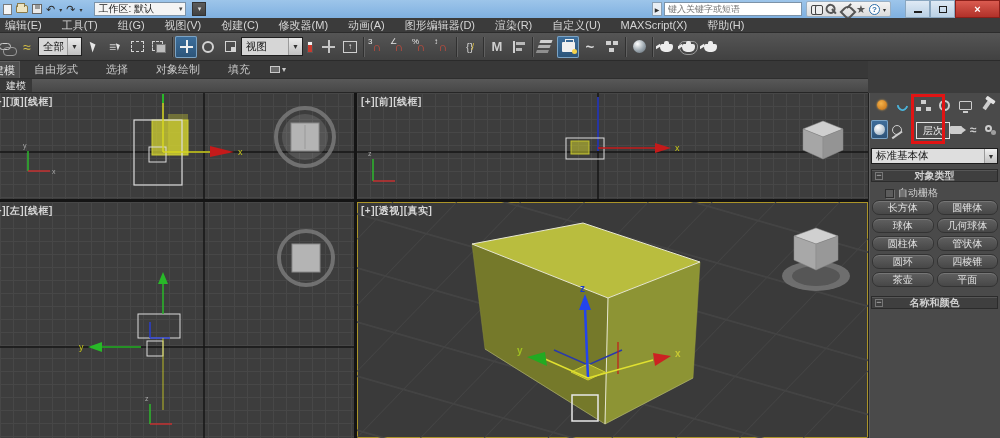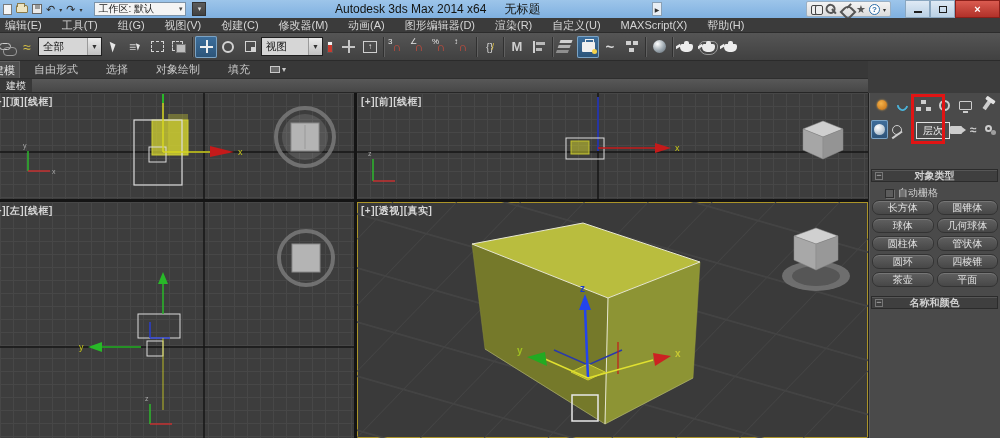--- a/index.html
+++ b/index.html
@@ -183,24 +183,22 @@
     <span class="g">↶</span>
       <span class="tinydrop">▾</span>
     <span class="g">↷</span>
       <span class="tinydrop">▾</span>
     <div class="ws-combo">
       <span>工作区: 默认</span>
       <span class="arr">▾</span>
     </div>
     <div class="ws-extra">▾</div>
   </div>
-  <div class="win-title">
-    <span>Autodesk 3ds Max  2014 x64</span><b>无标题</b>
-  </div>
   <div class="ic-left-arrow">▶</div>
+  <input class="search" placeholder="键入关键字或短语" style="">
   <div class="infocenter">
     <span class="binoc"></span>
     <span class="keyic"></span>
     <span class="satic"></span>
     <span class="staric">★</span>
     <span class="helpic">?</span>
     <span class="tinydrop">▾</span>
   </div>
   <div class="winbtns">
     <div class="winbtn">
@@ -228,21 +226,21 @@
   <span class="menu-item">帮助(H)</span>
 </div>
 
 <div class="toolbar">
   <div class="ic" style="margin-left:-6px">
       <span class="chain"></span>
     </div>
   <div class="ic">
       <span style="color:#d8c247;font-size:14px">≈</span>
     </div>
-  <div class="tcombo" style="width:64px">
+  <div class="tcombo" style="width:44px">
     <span>全部</span>
       <span class="arrow">▼</span>
   </div>
   <div class="ic">
       <span class="cursor-tri"></span>
     </div>
   <div class="ic">
       <span style="font-size:12px">≡</span>
       <span class="cursor-tri" style="transform:scale(.7) rotate(-15deg)"></span>
     </div>
@@ -483,20 +481,24 @@
       </div>
     <div class="cp-sub">
         <span class="i-waves">≈</span>
       </div>
     <div class="cp-sub">
         <span class="i-sys"></span>
       </div>
   </div>
   <div class="cp-tooltip">层次</div>
   <div class="red-annot"></div>
+  <div class="cp-combo">
+    <span>标准基本体</span>
+    <span class="arrow">▼</span>
+  </div>
   <div class="rollout" style="top:76px">
     <span class="minus"></span>
     <span>对象类型</span>
   </div>
   <div class="cb-row">
     <span class="cb"></span>
     <span class="cb-label">自动栅格</span>
   </div>
   <div class="btn-grid">
     <div class="obj-btn">长方体</div>

